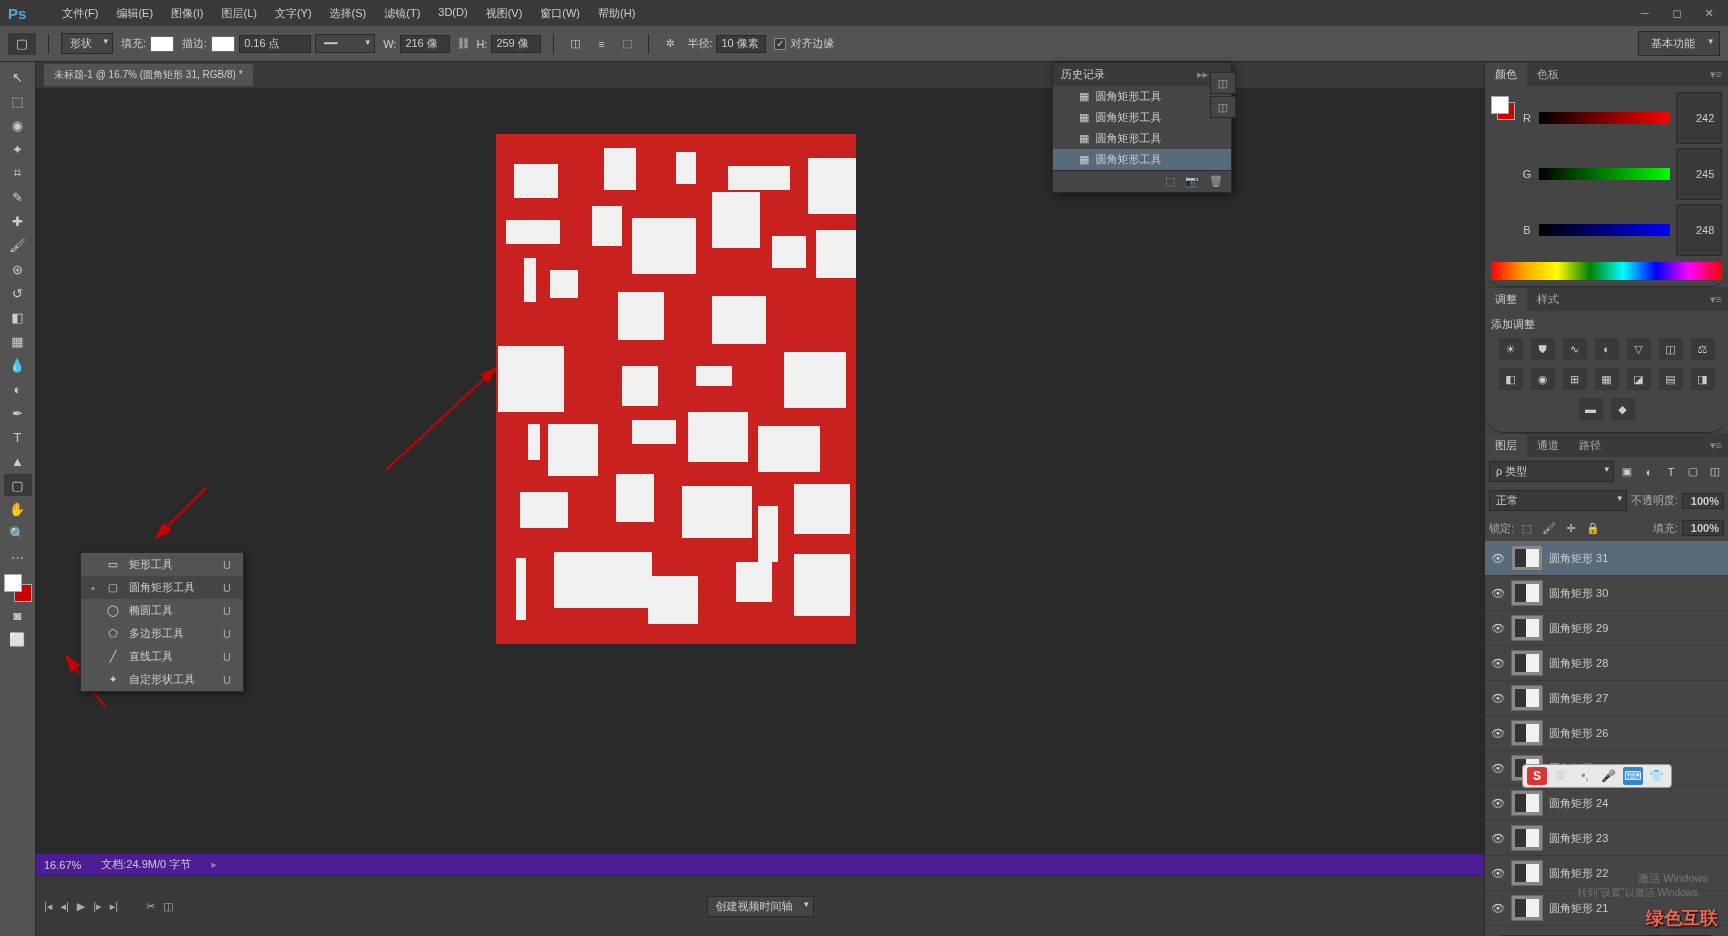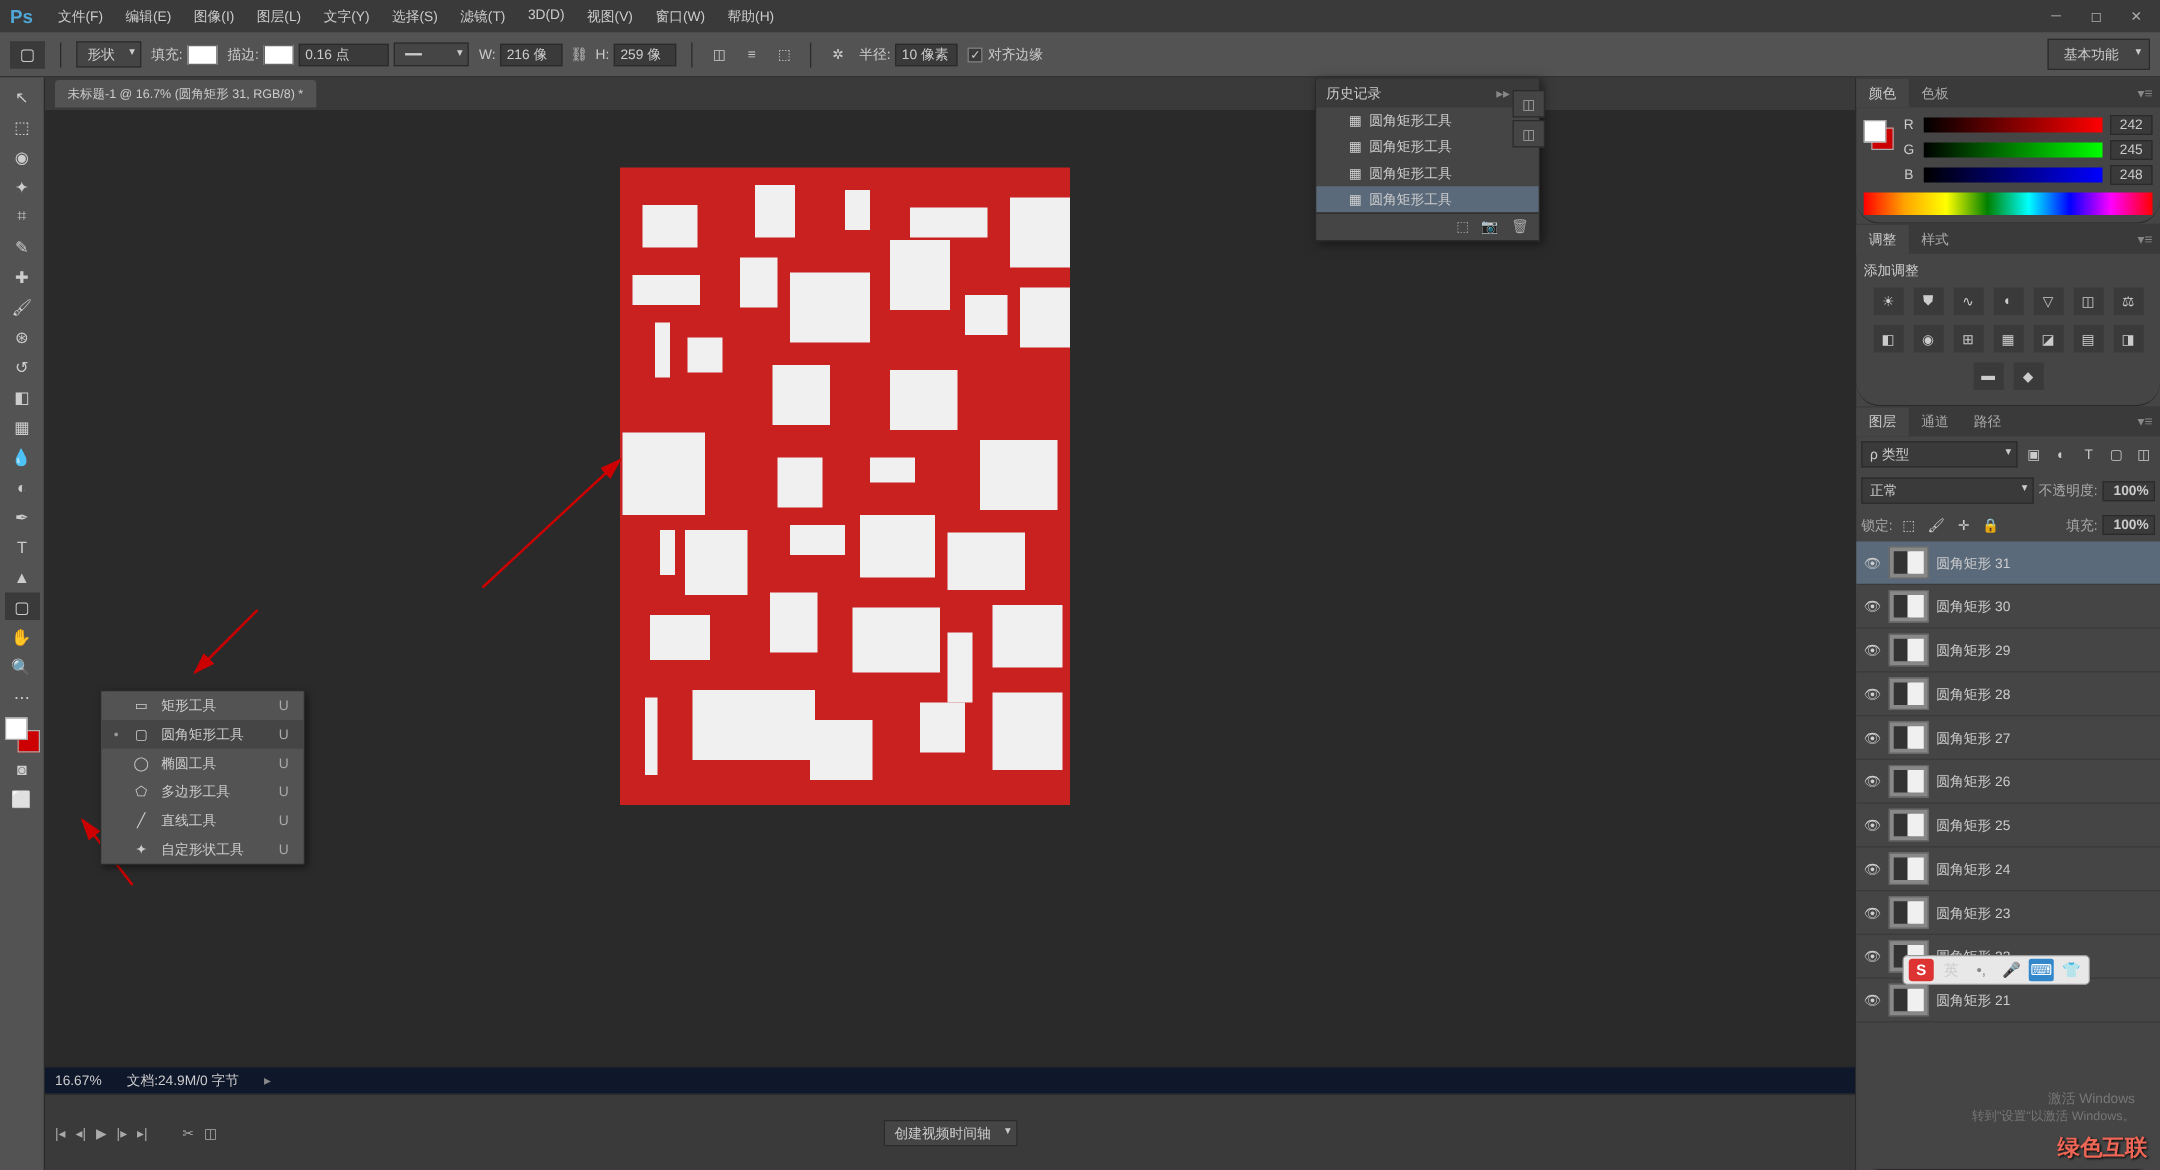--- a/index.html
+++ b/index.html
@@ -1,18 +1,18 @@
 <!DOCTYPE html>
 <html><head>
 <meta charset="utf-8">
 <style>
 * { margin: 0; padding: 0; box-sizing: border-box; font-family: "Microsoft YaHei", sans-serif; font-size: 11px; user-select: none; }
 body { background: #535353; color: #ccc; overflow: hidden; width: 1728px; height: 936px; }
 .titlebar { background: #3a3a3a; height: 26px; display: flex; align-items: center; padding: 0 4px; }
-.ps-logo { color: #4fa8d8; font-weight: bold; font-size: 15px; margin-right: 8px; padding: 0 4px; }
+.ps-logo { color: #4fa8d8; font-weight: bold; font-size: 15px; margin-right: 24px; padding: 0 4px; }
 .menu-list { display: flex; gap: 2px; }
 .menu-item { padding: 4px 8px; cursor: pointer; color: #ccc; }
 .win-controls { margin-left: auto; display: flex; gap: 2px; }
 .win-btn { width: 30px; height: 20px; display: flex; align-items: center; justify-content: center; color: #aaa; cursor: pointer; }
 .options-bar { background: #535353; height: 36px; border-bottom: 1px solid #2a2a2a; display: flex; align-items: center; padding: 0 8px; gap: 8px; }
 .opt-group { display: flex; align-items: center; gap: 4px; }
 .opt-label { color: #ccc; }
 .opt-input { background: #3a3a3a; border: 1px solid #2a2a2a; color: #ccc; padding: 2px 4px; width: 60px; }
 .swatch { width: 24px; height: 16px; border: 1px solid #666; }
 .white-sw { background: #fff; }
@@ -34,41 +34,41 @@
 .artwork { position: absolute; left: 460px; top: 46px; width: 360px; height: 510px; background: #c92020; }
 .white-rect { position: absolute; background: #f0f0f0; }
 .shape-flyout { position: absolute; left: 44px; top: 464px; background: #535353; border: 1px solid #2a2a2a; box-shadow: 2px 2px 6px rgba(0,0,0,0.5); }
 .flyout-item { display: flex; align-items: center; padding: 4px 12px 4px 8px; gap: 8px; cursor: pointer; }
 .flyout-item.selected { background: #454545; }
 .flyout-item .dot { width: 8px; text-align: center; color: #999; }
 .flyout-item .icon { width: 16px; text-align: center; color: #ccc; }
 .flyout-item .label { flex: 1; }
 .flyout-item .key { margin-left: 20px; color: #aaa; }
 .arrow-line { position: absolute; stroke: #c00; stroke-width: 2; fill: none; }
-.status-bar { height: 22px; background: #0f172a; display: flex; align-items: center; padding: 0 8px; gap: 20px; border-top: 1px solid #2a2a2a; }
+.status-bar { height: 22px; background: #4c1d95; display: flex; align-items: center; padding: 0 8px; gap: 20px; border-top: 1px solid #2a2a2a; }
 .timeline-panel { background: #454545; border-top: 1px solid #2a2a2a; }
 .timeline-tab { padding: 4px 10px; color: #ccc; font-size: 11px; }
 .timeline-body { height: 60px; background: #3a3a3a; display: flex; align-items: center; justify-content: center; position: relative; }
 .timeline-controls { position: absolute; left: 8px; display: flex; gap: 8px; align-items: center; color: #aaa; }
 .tl-dd { background: #454545; border: 1px solid #2a2a2a; padding: 2px 20px 2px 8px; position: relative; }
 .tl-dd::after { content: "▾"; position: absolute; right: 4px; top: 2px; font-size: 9px; }
 .right-panels { width: 244px; background: #454545; display: flex; flex-direction: column; border-left: 1px solid #2a2a2a; }
 .panel { border-bottom: 1px solid #2a2a2a; border-radius: 19px; }
 .panel-tabs { display: flex; background: #3a3a3a; height: 24px; align-items: center; }
 .ptab { padding: 4px 10px; color: #aaa; cursor: pointer; font-size: 11px; }
 .ptab.active { background: #454545; color: #ccc; }
 .panel-body { padding: 6px; }
 .color-sliders { display: flex; flex-direction: column; gap: 4px; }
 .slider-row { display: flex; align-items: center; gap: 6px; }
 .slider-row .lbl { width: 12px; text-align: center; }
 .slider-track { flex: 1; height: 12px; background: linear-gradient(to right, #000, #fff); position: relative; }
 .slider-track.r { background: linear-gradient(to right, #000, #f00); }
 .slider-track.g { background: linear-gradient(to right, #000, #0f0); }
 .slider-track.b { background: linear-gradient(to right, #000, #00f); }
-.slider-val { width: 34px; background: #3a3a3a; border: 1px solid #2a2a2a; text-align: center; padding: 1px; }
+.slider-val { width: 46px; background: #3a3a3a; border: 1px solid #2a2a2a; text-align: center; padding: 19px; }
 .color-ramp { height: 18px; margin-top: 6px; background: linear-gradient(to right, red, orange, yellow, green, cyan, blue, magenta, red); }
 .adjust-icons { display: flex; flex-wrap: wrap; gap: 8px; padding: 6px; justify-content: center; }
 .adj-icon { width: 24px; height: 22px; display: flex; align-items: center; justify-content: center; color: #ccc; background: #3a3a3a; }
 .layer-controls { display: flex; align-items: center; gap: 4px; padding: 4px; flex-wrap: wrap; }
 .lc-dd { background: #3a3a3a; border: 1px solid #2a2a2a; padding: 2px 18px 2px 6px; position: relative; flex: 1; }
 .lc-dd::after { content: "▾"; position: absolute; right: 4px; top: 2px; font-size: 9px; }
 .lc-lbl { color: #aaa; }
 .lc-val { background: #3a3a3a; border: 1px solid #2a2a2a; padding: 1px 4px; width: 42px; text-align: right; font-weight: bold; }
 .layer-list { flex: 1; overflow-y: auto; background: #454545; }
 .layer-row { display: flex; align-items: center; padding: 4px 6px; gap: 6px; border-bottom: 1px solid #3a3a3a; }

